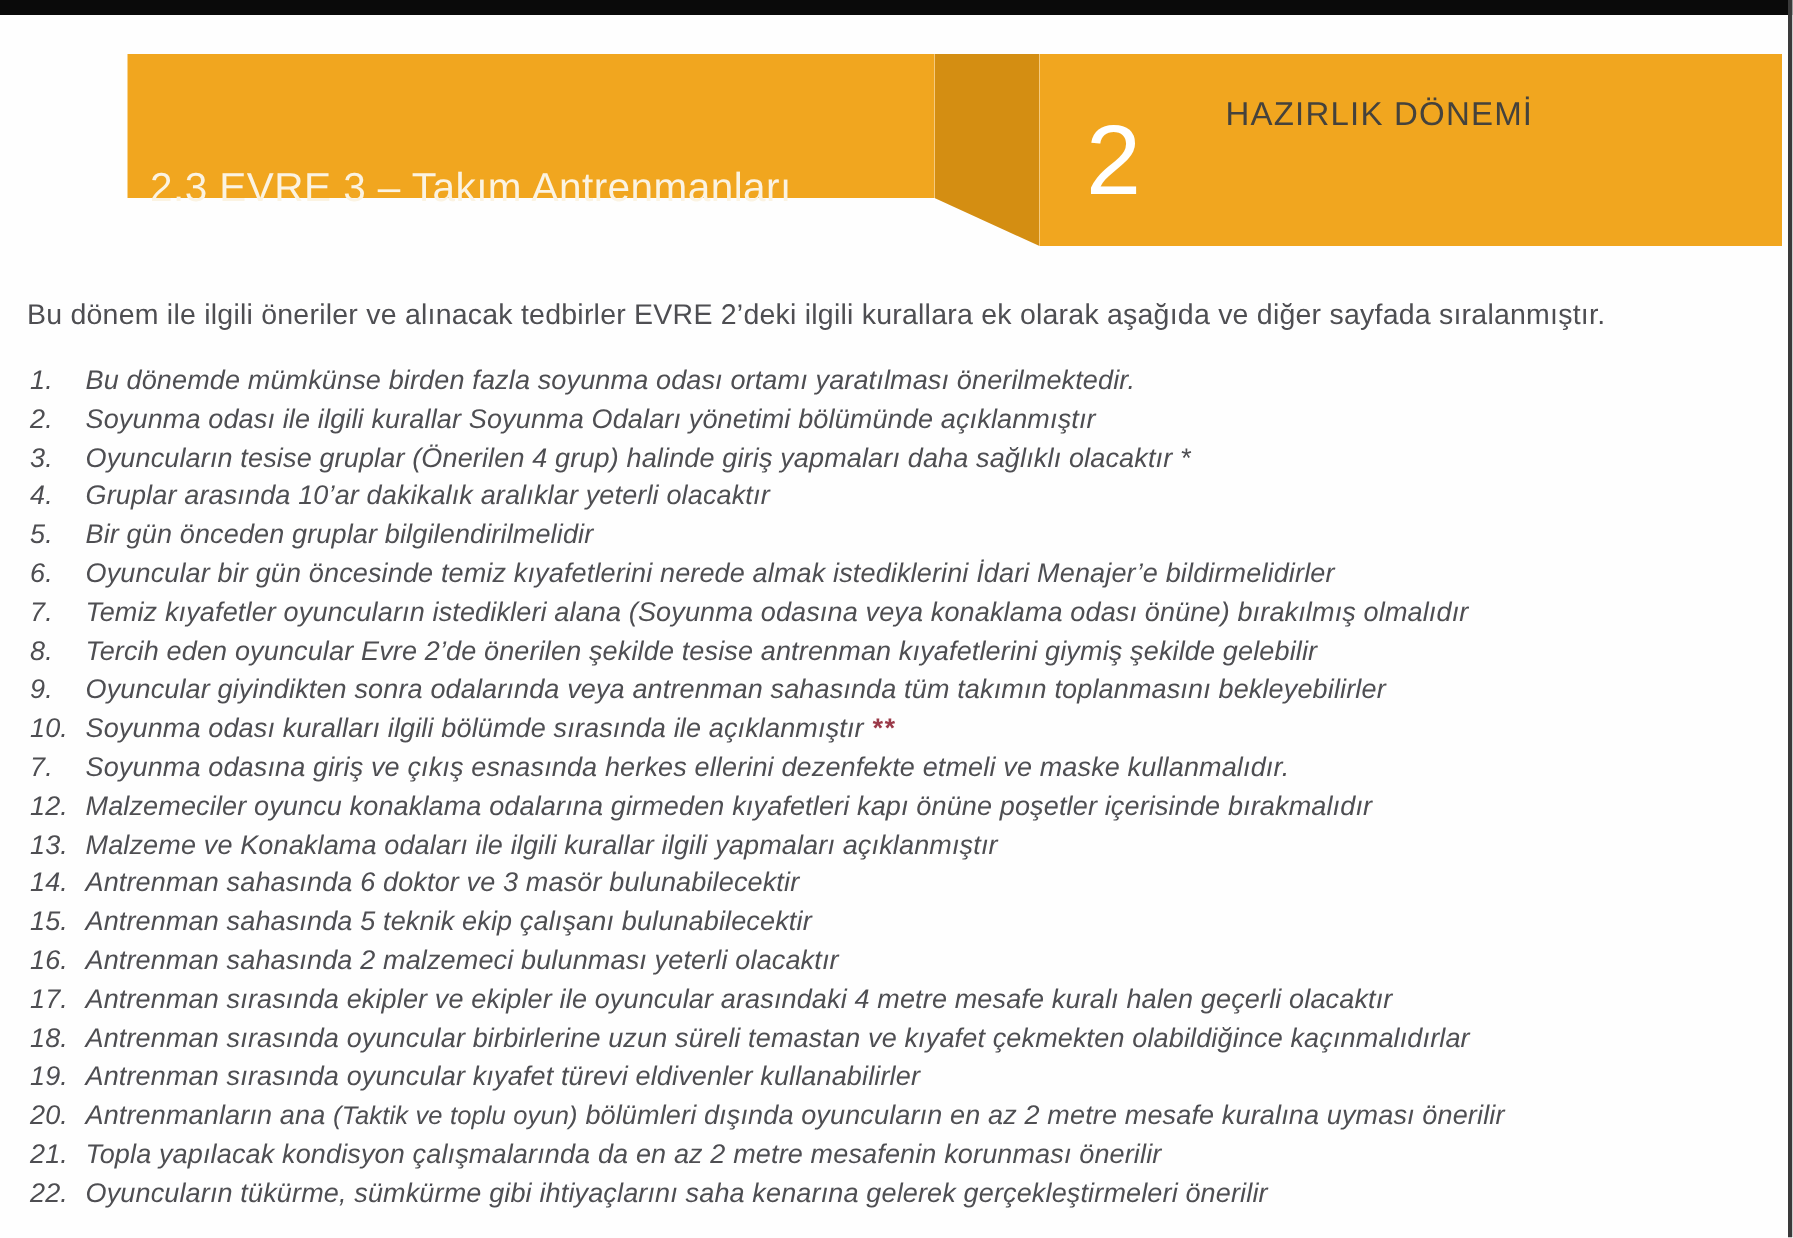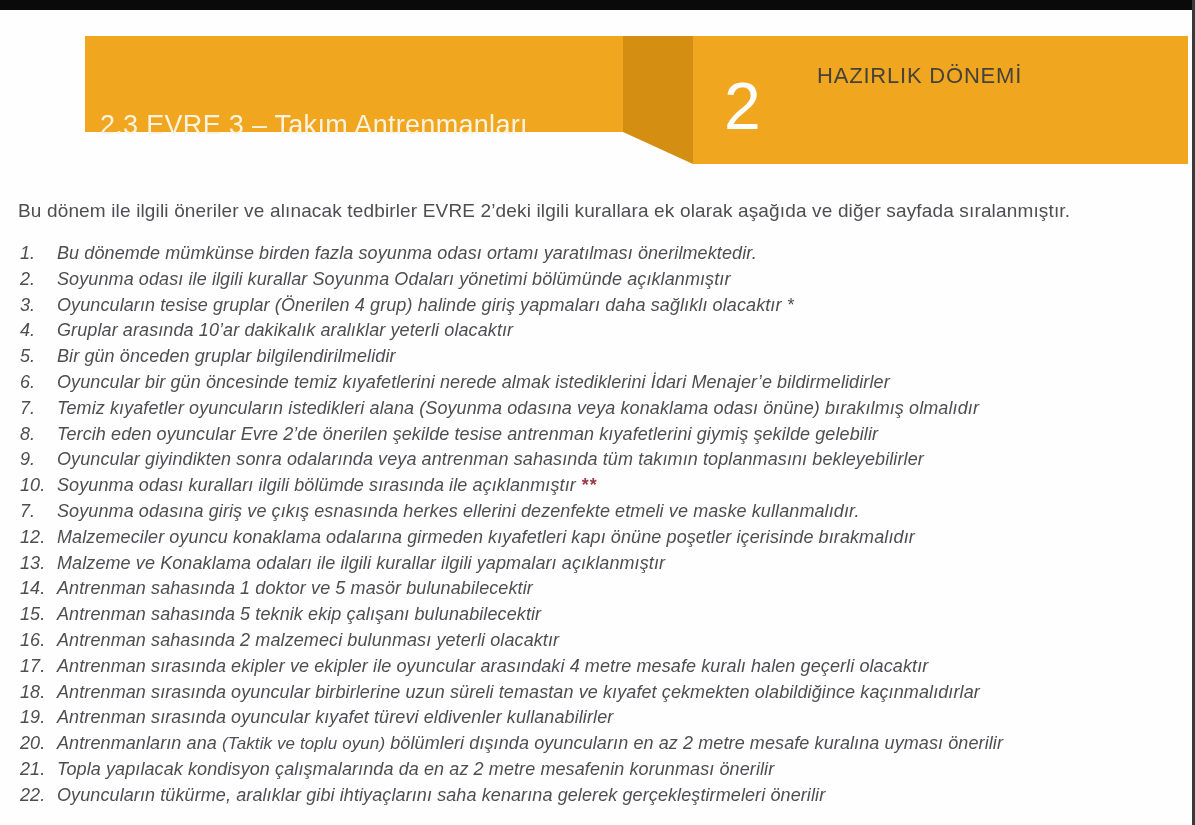--- a/index.html
+++ b/index.html
@@ -134,22 +134,22 @@
     <li><span class="num">4.</span><span class="txt"><span class="seg-normal">Gruplar arasında 10’ar dakikalık aralıklar yeterli olacaktır</span></span></li>
     <li><span class="num">5.</span><span class="txt"><span class="seg-normal">Bir gün önceden gruplar bilgilendirilmelidir</span></span></li>
     <li><span class="num">6.</span><span class="txt"><span class="seg-normal">Oyuncular bir gün öncesinde temiz kıyafetlerini nerede almak istediklerini İdari Menajer’e bildirmelidirler</span></span></li>
     <li><span class="num">7.</span><span class="txt"><span class="seg-normal">Temiz kıyafetler oyuncuların istedikleri alana (Soyunma odasına veya konaklama odası önüne) bırakılmış olmalıdır</span></span></li>
     <li><span class="num">8.</span><span class="txt"><span class="seg-normal">Tercih eden oyuncular Evre 2’de önerilen şekilde tesise antrenman kıyafetlerini giymiş şekilde gelebilir</span></span></li>
     <li><span class="num">9.</span><span class="txt"><span class="seg-normal">Oyuncular giyindikten sonra odalarında veya antrenman sahasında tüm takımın toplanmasını bekleyebilirler</span></span></li>
     <li><span class="num">10.</span><span class="txt"><span class="seg-normal">Soyunma odası kuralları ilgili bölümde sırasında ile açıklanmıştır </span><span class="seg-accent">**</span></span></li>
     <li><span class="num">7.</span><span class="txt"><span class="seg-normal">Soyunma odasına giriş ve çıkış esnasında herkes ellerini dezenfekte etmeli ve maske kullanmalıdır.</span></span></li>
     <li><span class="num">12.</span><span class="txt"><span class="seg-normal">Malzemeciler oyuncu konaklama odalarına girmeden kıyafetleri kapı önüne poşetler içerisinde bırakmalıdır</span></span></li>
     <li><span class="num">13.</span><span class="txt"><span class="seg-normal">Malzeme ve Konaklama odaları ile ilgili kurallar ilgili yapmaları açıklanmıştır</span></span></li>
-    <li><span class="num">14.</span><span class="txt"><span class="seg-normal">Antrenman sahasında 1 doktor ve 5 masör bulunabilecektir</span></span></li>
+    <li><span class="num">14.</span><span class="txt"><span class="seg-normal">Antrenman sahasında 6 doktor ve 3 masör bulunabilecektir</span></span></li>
     <li><span class="num">15.</span><span class="txt"><span class="seg-normal">Antrenman sahasında 5 teknik ekip çalışanı bulunabilecektir</span></span></li>
     <li><span class="num">16.</span><span class="txt"><span class="seg-normal">Antrenman sahasında 2 malzemeci bulunması yeterli olacaktır</span></span></li>
     <li><span class="num">17.</span><span class="txt"><span class="seg-normal">Antrenman sırasında ekipler ve ekipler ile oyuncular arasındaki 4 metre mesafe kuralı halen geçerli olacaktır</span></span></li>
     <li><span class="num">18.</span><span class="txt"><span class="seg-normal">Antrenman sırasında oyuncular birbirlerine uzun süreli temastan ve kıyafet çekmekten olabildiğince kaçınmalıdırlar</span></span></li>
     <li><span class="num">19.</span><span class="txt"><span class="seg-normal">Antrenman sırasında oyuncular kıyafet türevi eldivenler kullanabilirler</span></span></li>
     <li><span class="num">20.</span><span class="txt"><span class="seg-normal">Antrenmanların ana </span><span class="seg-small">(Taktik ve toplu oyun)</span><span class="seg-normal"> bölümleri dışında oyuncuların en az 2 metre mesafe kuralına uyması önerilir</span></span></li>
     <li><span class="num">21.</span><span class="txt"><span class="seg-normal">Topla yapılacak kondisyon çalışmalarında da en az 2 metre mesafenin korunması önerilir</span></span></li>
-    <li><span class="num">22.</span><span class="txt"><span class="seg-normal">Oyuncuların tükürme, aralıklar gibi ihtiyaçlarını saha kenarına gelerek gerçekleştirmeleri önerilir</span></span></li>
+    <li><span class="num">22.</span><span class="txt"><span class="seg-normal">Oyuncuların tükürme, sümkürme gibi ihtiyaçlarını saha kenarına gelerek gerçekleştirmeleri önerilir</span></span></li>
   </ol>
 
 </body></html>

